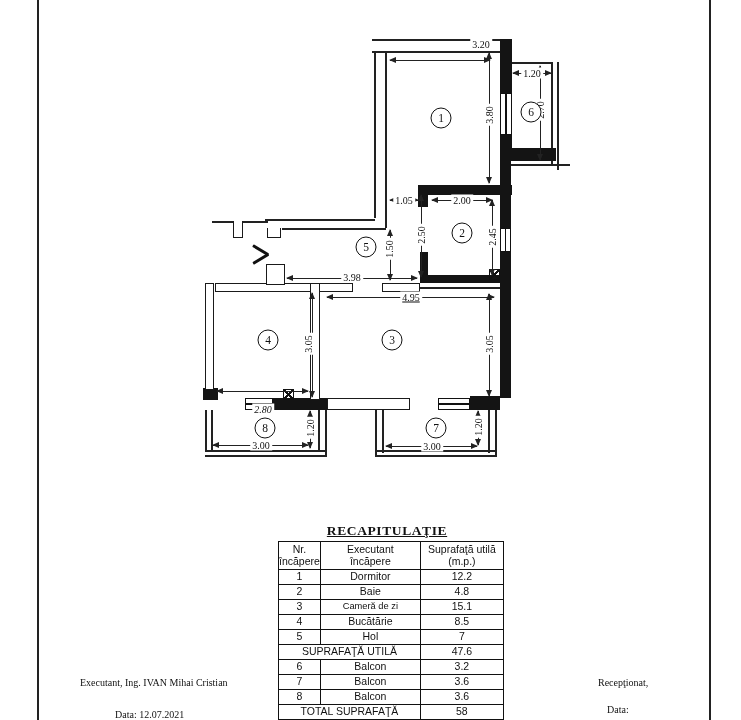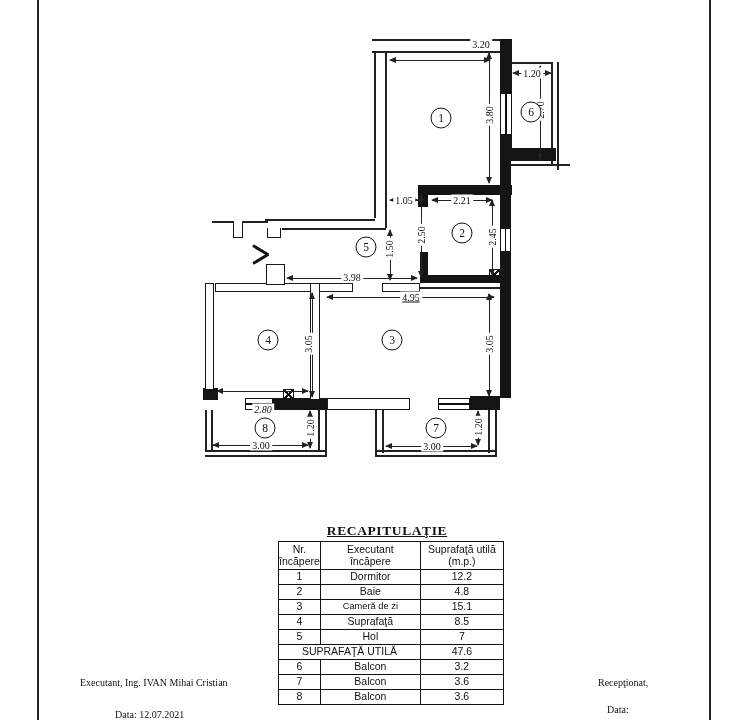--- a/index.html
+++ b/index.html
@@ -131,21 +131,21 @@
     <div class="dl v" style="left:310px;top:411px;height:37px;"></div>
     <div class="dl h" style="left:213px;top:445px;width:95px;"></div>
     <div class="dl v" style="left:478px;top:411px;height:34px;"></div>
     <div class="dl h" style="left:386px;top:446px;width:91px;"></div>
 
     <span class="dlab" style="left:438px;top:44px;margin-left:43px;">3.20</span>
     <span class="dlab" style="left:532px;top:73px;">1.20</span>
     <span class="dlab v" style="left:489px;top:115px;">3.80</span>
     <span class="dlab v" style="left:540px;top:110px;">2.70</span>
     <span class="dlab" style="left:404px;top:200px;">1.05</span>
-    <span class="dlab" style="left:462px;top:200px;">2.21</span>
+    <span class="dlab" style="left:462px;top:200px;">2.00</span>
     <span class="dlab v" style="left:421px;top:235px;">2.50</span>
     <span class="dlab v" style="left:492px;top:237px;">2.45</span>
     <span class="dlab v" style="left:389px;top:249px;">1.50</span>
     <span class="dlab" style="left:352px;top:277px;">3.98</span>
     <span class="dlab" style="left:411px;top:297px;text-decoration:underline;">4.95</span>
     <span class="dlab v" style="left:308px;top:344px;">3.05</span>
     <span class="dlab v" style="left:489px;top:344px;">3.05</span>
     <span class="dlab" style="left:263px;top:409px;font-style:italic;">2.80</span>
     <span class="dlab v" style="left:310px;top:428px;">1.20</span>
     <span class="dlab" style="left:261px;top:445px;">3.00</span>
@@ -189,21 +189,21 @@
       <td>Baie</td>
       <td>4.8</td>
     </tr>
     <tr>
       <td>3</td>
       <td class="small">Cameră de zi</td>
       <td>15.1</td>
     </tr>
     <tr>
       <td>4</td>
-      <td>Suprafaţă</td>
+      <td>Bucătărie</td>
       <td>8.5</td>
     </tr>
     <tr>
       <td>5</td>
       <td>Hol</td>
       <td>7</td>
     </tr>
     <tr>
       <td colspan="2">SUPRAFAŢĂ UTILĂ</td>
       <td>47.6</td>
@@ -215,20 +215,24 @@
     </tr>
     <tr>
       <td>7</td>
       <td>Balcon</td>
       <td>3.6</td>
     </tr>
     <tr>
       <td>8</td>
       <td>Balcon</td>
       <td>3.6</td>
+    </tr>
+    <tr>
+      <td colspan="2">TOTAL SUPRAFAŢĂ</td>
+      <td>58</td>
     </tr>
   </tbody>
     </table>
 
   <div class="ftxt" style="left:80px;top:677px;">Executant, Ing. IVAN Mihai Cristian</div>
   <div class="ftxt" style="left:115px;top:709px;">Data: 12.07.2021</div>
   <div class="ftxt" style="left:598px;top:677px;">Recepţionat,</div>
   <div class="ftxt" style="left:607px;top:704px;">Data:</div>
 
 </div>

